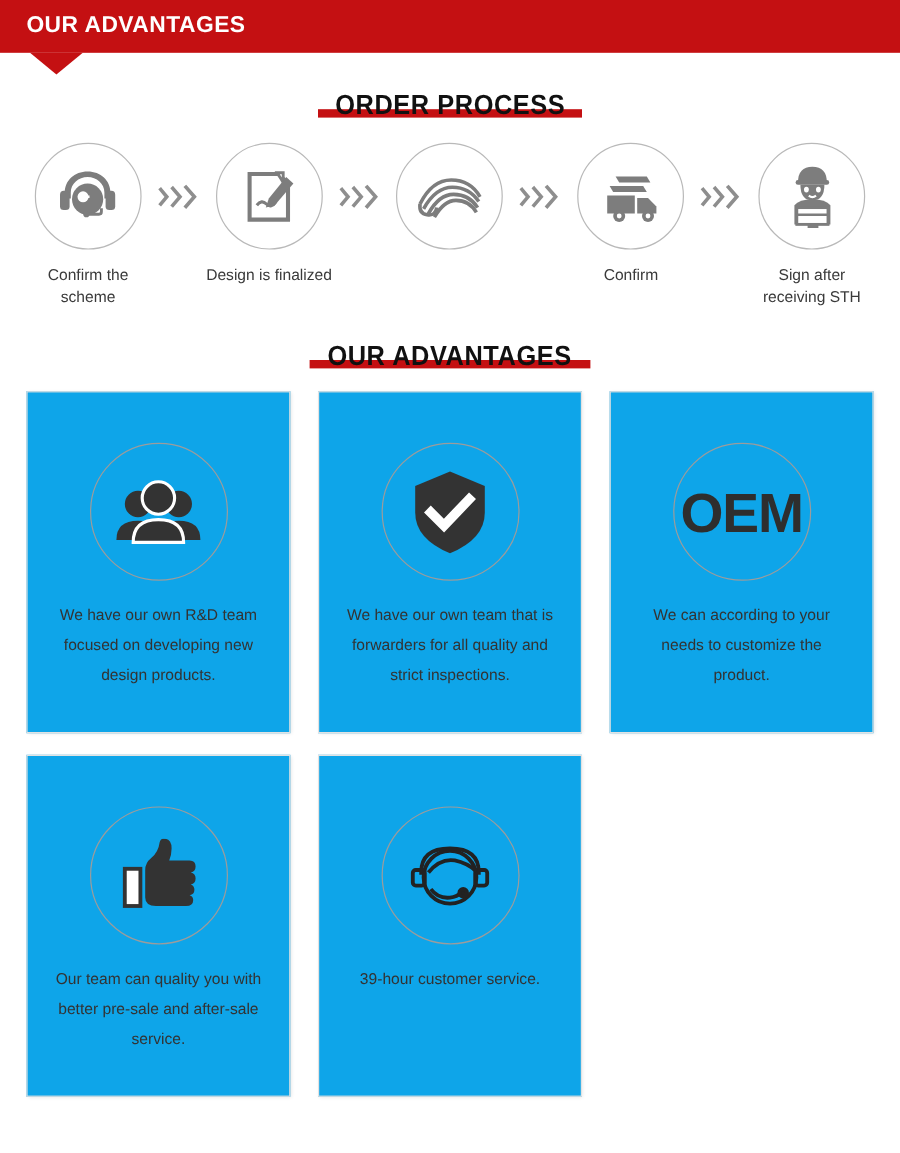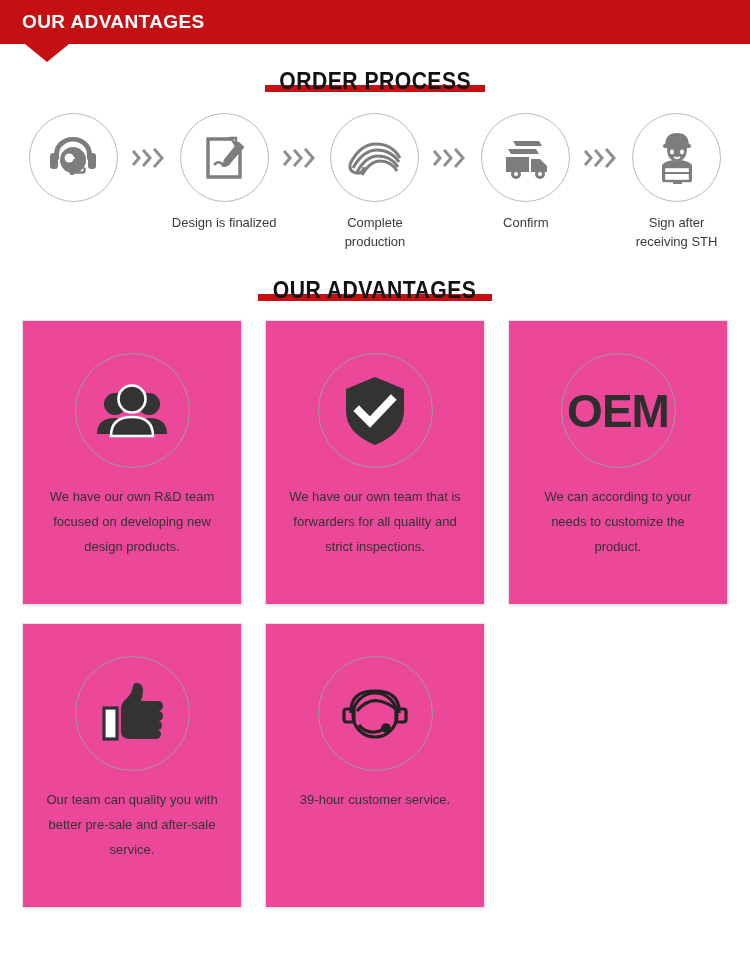--- a/index.html
+++ b/index.html
@@ -67,21 +67,21 @@
     font-size: 23px;
     font-weight: bold;
     color: #111111;
     letter-spacing: 0.5px;
     font-family: "Liberation Sans", sans-serif;
     transform: scaleX(0.92);
     display: inline-block;
     white-space: nowrap;
   }
 
-  #order-head { margin-top: 24px; }
+  #order-head { margin-top: 30px; }
   #adv-head { margin-top: 26px; }
 
   
   .process-row {
     position: relative;
     margin-top: 18px;
     display: flex;
     align-items: flex-start;
     justify-content: center;
     padding: 0 20px;
@@ -122,28 +122,28 @@
   
   .cards {
     margin-top: 16px;
     padding: 0 22px;
     display: grid;
     grid-template-columns: repeat(3, 1fr);
     column-gap: 23px;
     row-gap: 18px;
   }
   .card {
-    background: #ec4899;
+    background: #0ea5e9;
     border: 1px solid #e2e2e2;
     box-shadow: 1px 1px 3px rgba(0,0,0,0.10);
     height: 285px;
     display: flex;
     flex-direction: column;
     align-items: center;
-    padding-top: 32px;
+    padding-top: 42px;
   }
   .card-circle {
     width: 115px;
     height: 115px;
     border: 1px solid #9c9c9c;
     border-radius: 50%;
     display: flex;
     align-items: center;
     justify-content: center;
   }
@@ -194,20 +194,21 @@
               <rect x="43" y="21" width="8" height="16" rx="3.2"></rect>
               <circle cx="28" cy="28" r="13"></circle>
               <path d="M28 40.5h9.5a2 2 0 0 0 2-2v-3" stroke="#7d7d7d" stroke-width="2.4" fill="none"></path>
               <circle cx="27" cy="40.5" r="2.6"></circle>
             </g>
             <circle cx="24.2" cy="26" r="4.6" fill="#ffffff"></circle>
             <path d="M24.2 26h5.4" stroke="#ffffff" stroke-width="2.2" fill="none"></path>
           </svg>
         </span>
       </div>
+      <div class="step-label">Confirm the scheme</div>
     </div>
 
     <div class="arrow">
       <span>
         <svg width="36" height="22" viewBox="0 0 36 22">
           <g fill="none" stroke="#8e8e8e" stroke-width="3" stroke-linecap="square">
             <path d="M3 5 L8 11 L3 17"></path>
             <path d="M13 4 L19 11 L13 18"></path>
             <path d="M24 3 L31 11 L24 19"></path>
           </g>
@@ -252,21 +253,20 @@
             <g fill="none" stroke="#7d7d7d" stroke-width="3">
               <path d="M4 30 q10 -20 26 -20 q16 0 24 14"></path>
               <path d="M7 34 q10 -18 24 -18 q14 0 22 12"></path>
               <path d="M11 38 q9 -16 21 -16 q13 0 20 11"></path>
               <path d="M16 41 q8 -14 18 -14 q11 0 17 10"></path>
               <path d="M4 30 q-1 8 6 9 q7 1 8 -6"></path>
             </g>
           </svg>
         </span>
       </div>
-      <div class="step-label">Complete production</div>
     </div>
 
     <div class="arrow">
       <span>
         <svg width="36" height="22" viewBox="0 0 36 22">
           <g fill="none" stroke="#8e8e8e" stroke-width="3" stroke-linecap="square">
             <path d="M3 5 L8 11 L3 17"></path>
             <path d="M13 4 L19 11 L13 18"></path>
             <path d="M24 3 L31 11 L24 19"></path>
           </g>

